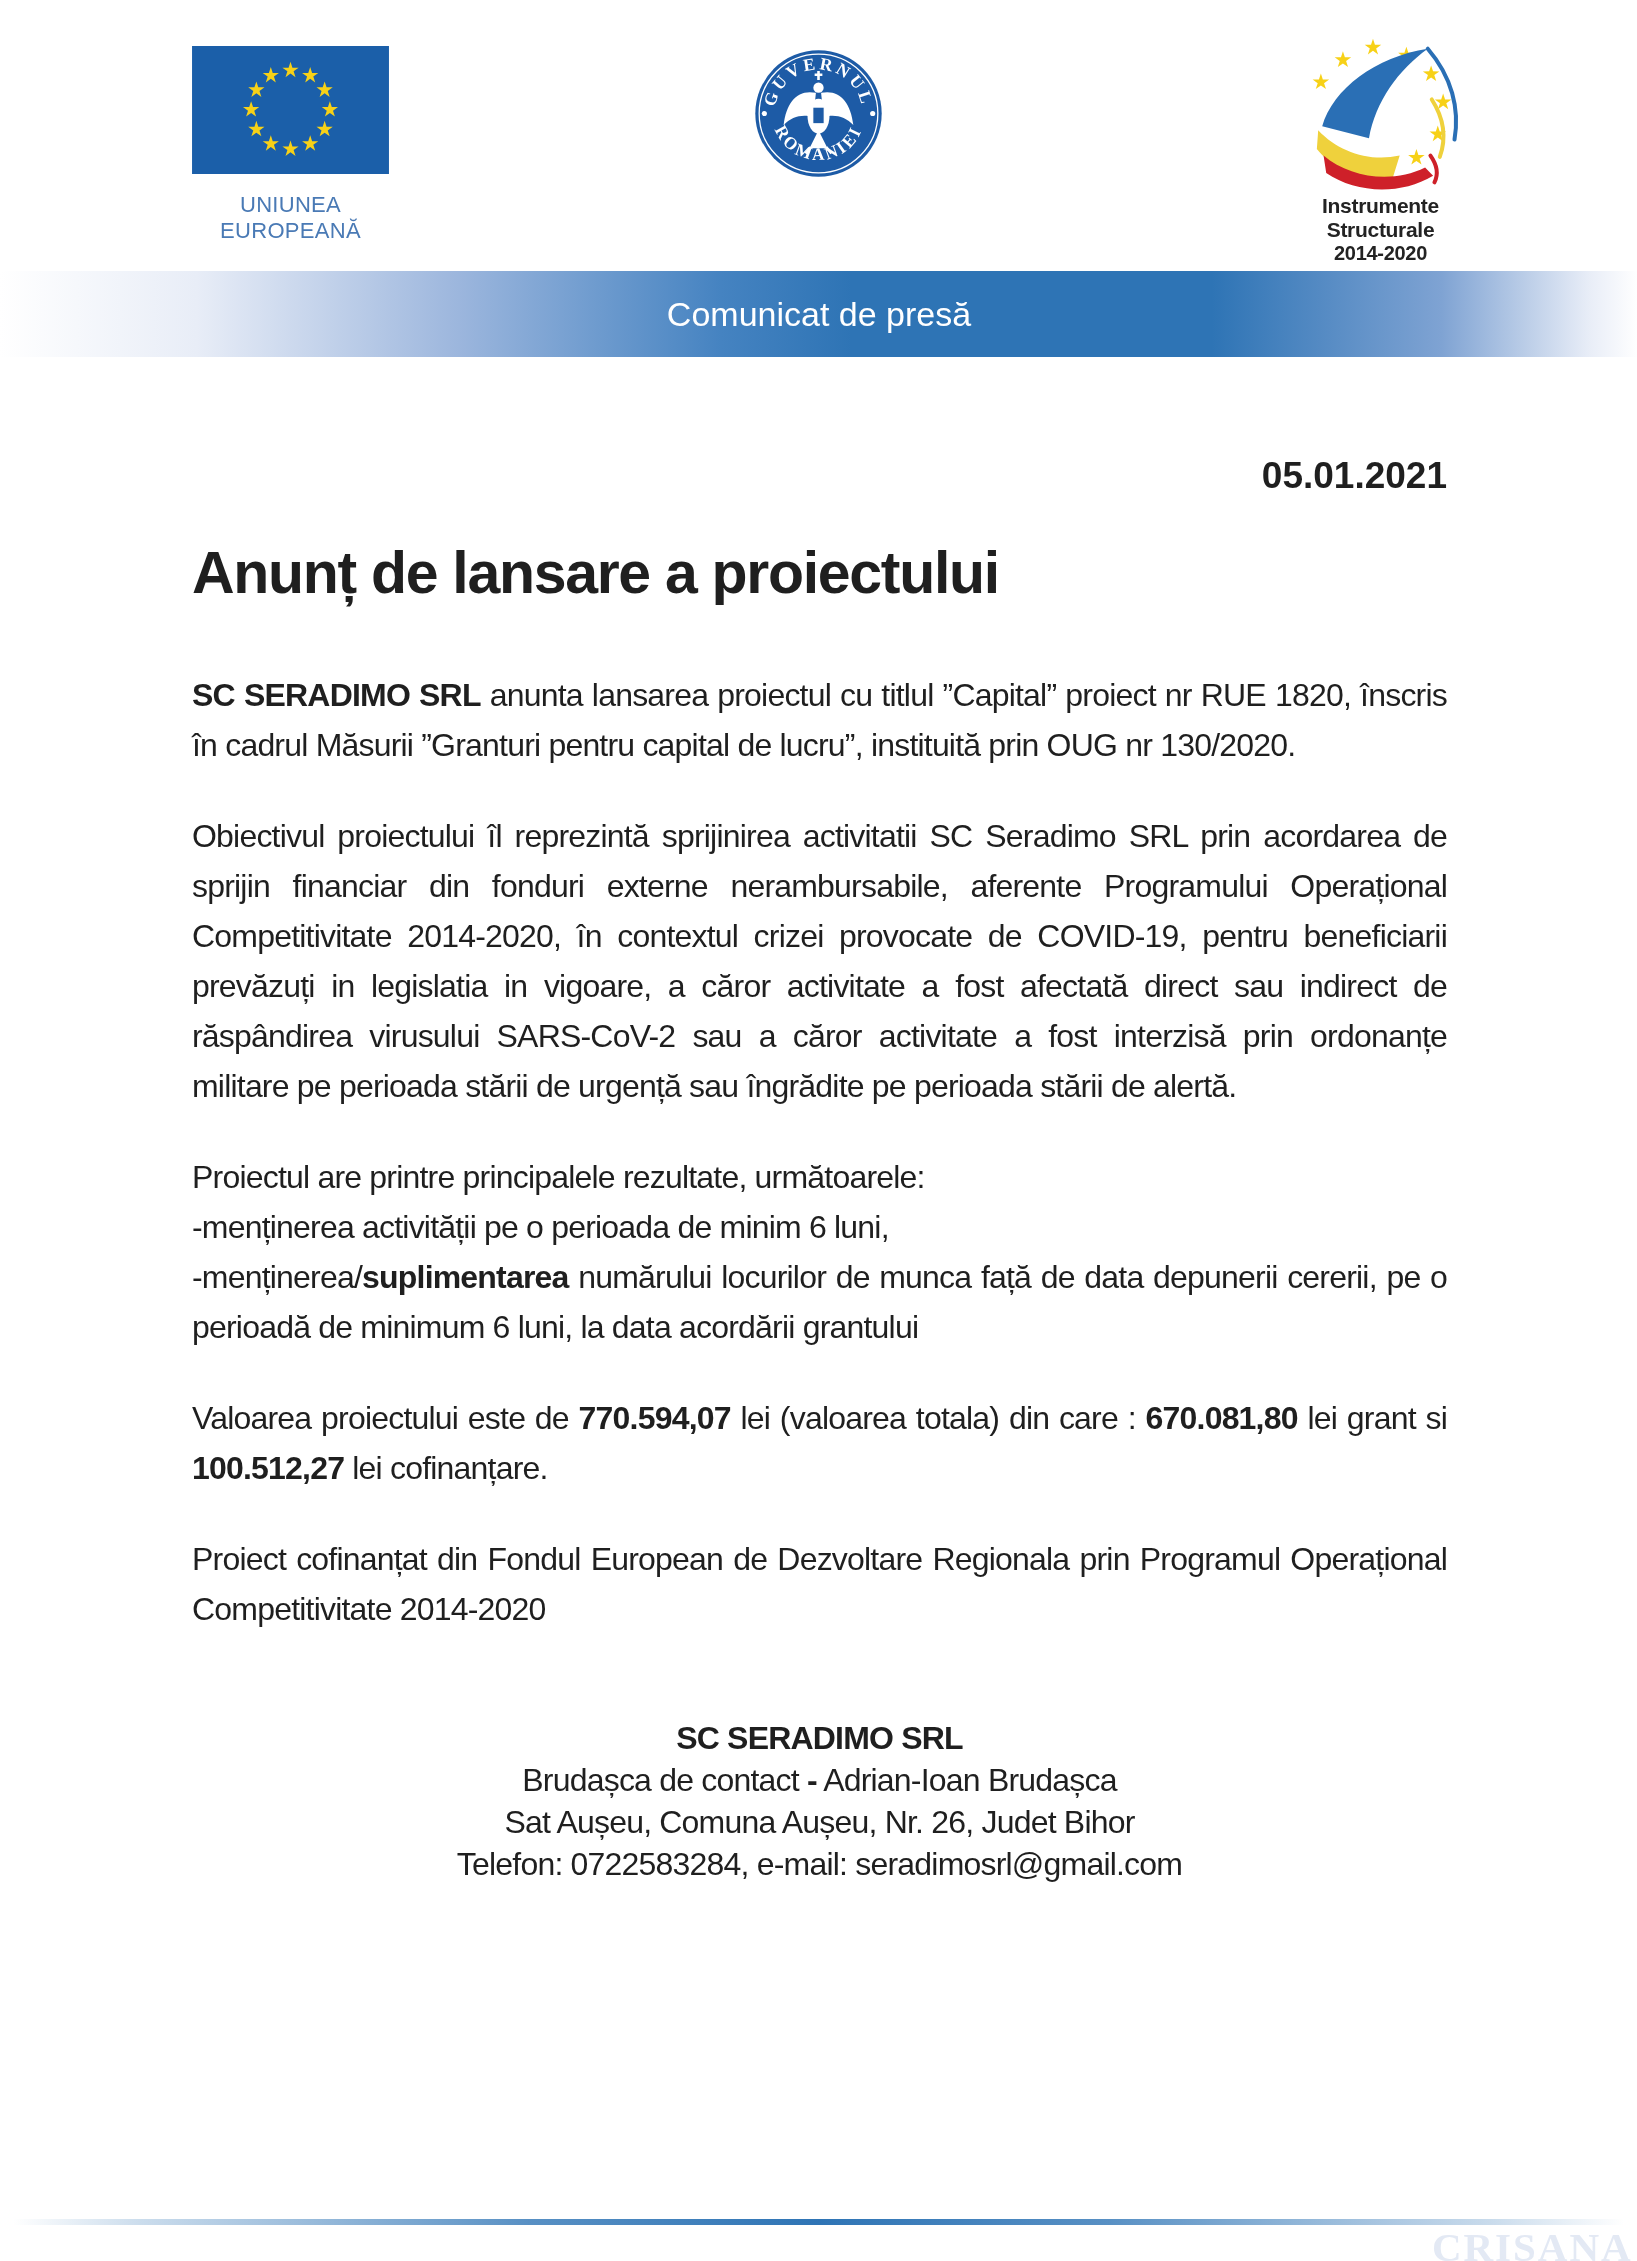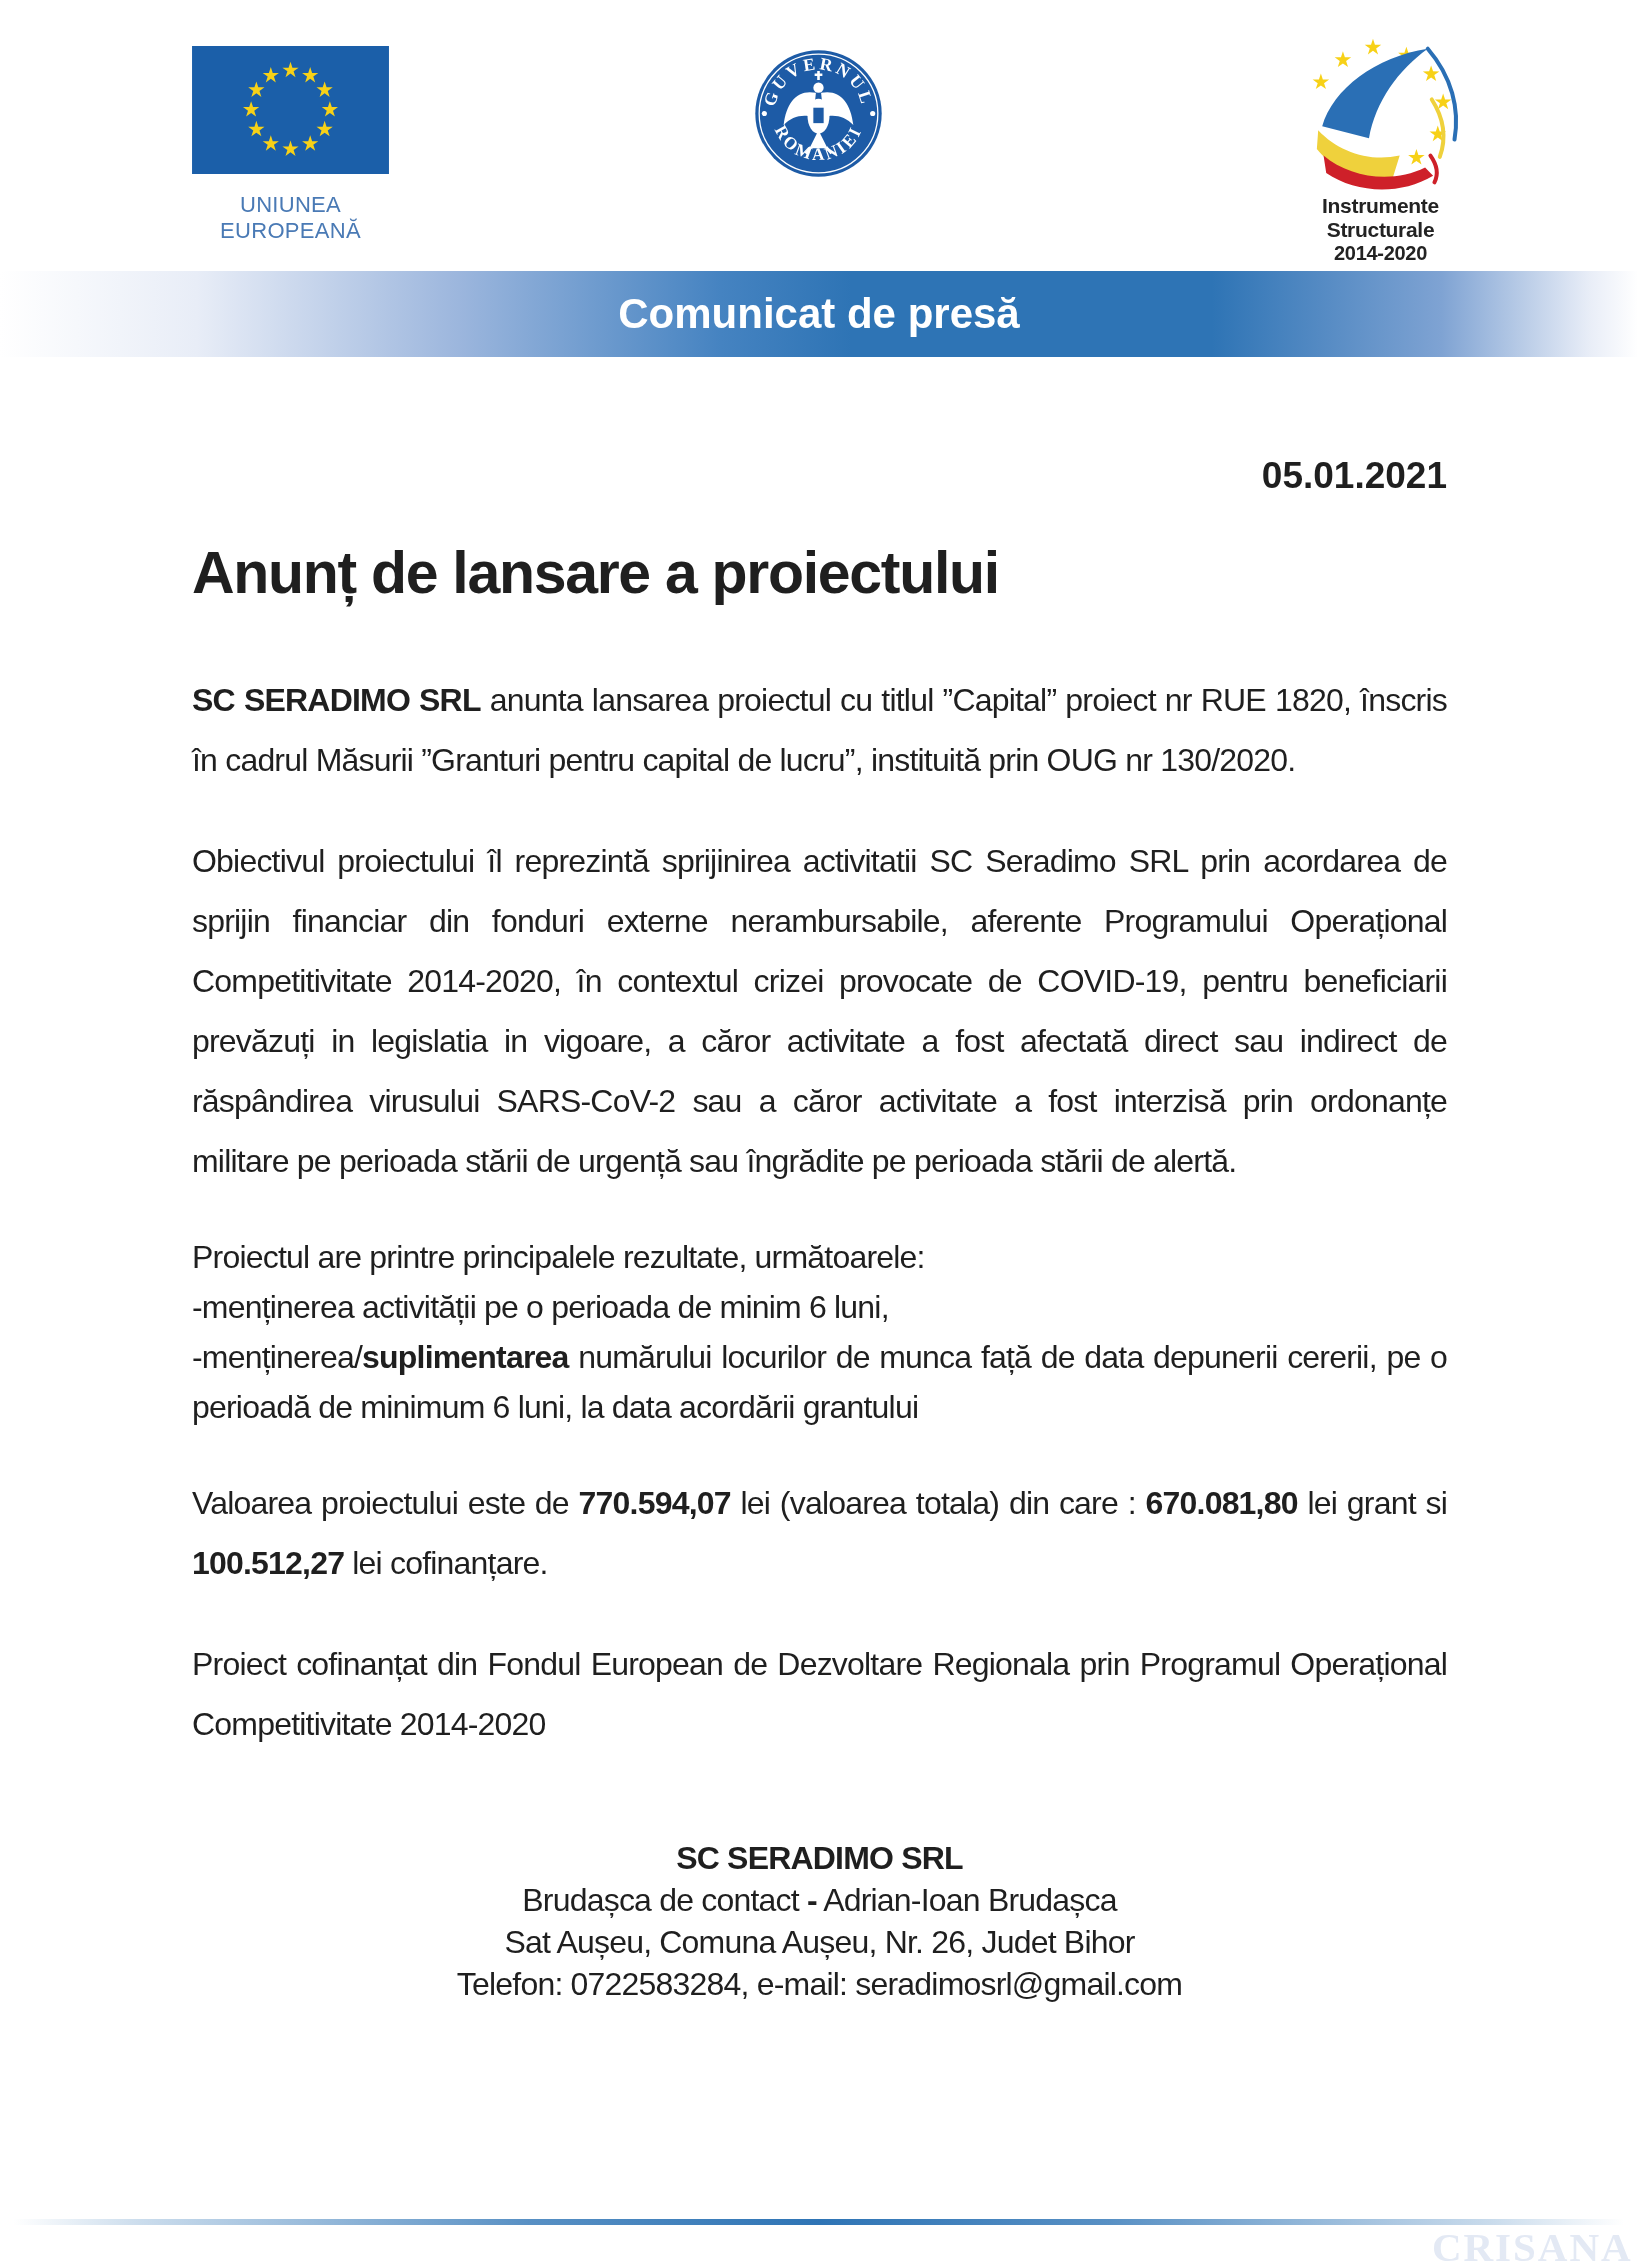--- a/index.html
+++ b/index.html
@@ -22,29 +22,29 @@
   .is-caption2 { font-weight:bold; font-size:20px; color:#232323; letter-spacing:-0.3px; }
 
   
   .banner {
     position:absolute; top:271px; left:0; width:1638px; height:86px;
     display:flex; align-items:center; justify-content:center;
     background:linear-gradient(90deg,
       #ffffff 0%, #e8edf7 12%, #9cb6dd 28%, #4583c1 44%,
       #2e74b5 52%, #2e74b5 74%, #7fa3d3 88%, #e8edf7 97%, #ffffff 100%);
   }
-  .banner-title { color:#ffffff; font-weight:bold; font-size:42px; }
+  .banner-title { color:#ffffff; font-weight:normal; font-size:34px; }
 
   
   .content { position:absolute; top:357px; left:192px; width:1255px; }
   .date-line { margin-top:98px; text-align:right; font-weight:bold; font-size:37px; }
   .doc-title { margin-top:42px; font-weight:bold; font-size:59px; letter-spacing:-1.3px; }
 
   .para {
-    margin:17px 0 41px 0; text-align:justify; font-size:32px; line-height:60px;
+    margin:17px 0 41px 0; text-align:justify; font-size:32px; line-height:50px;
     letter-spacing:-0.8px;
   }
   .para.first { margin-top:63px; }
   .results-block { margin:0 0 41px 0; }
   .results-block .para-line { margin:0; text-align:justify; font-size:32px; line-height:50px; letter-spacing:-0.8px; }
   .para.closing { margin-bottom:0; }
 
   
   .contact { margin-top:83px; text-align:center; font-size:32px; line-height:42px; letter-spacing:-0.8px; }
   .contact .company { font-weight:bold; }

